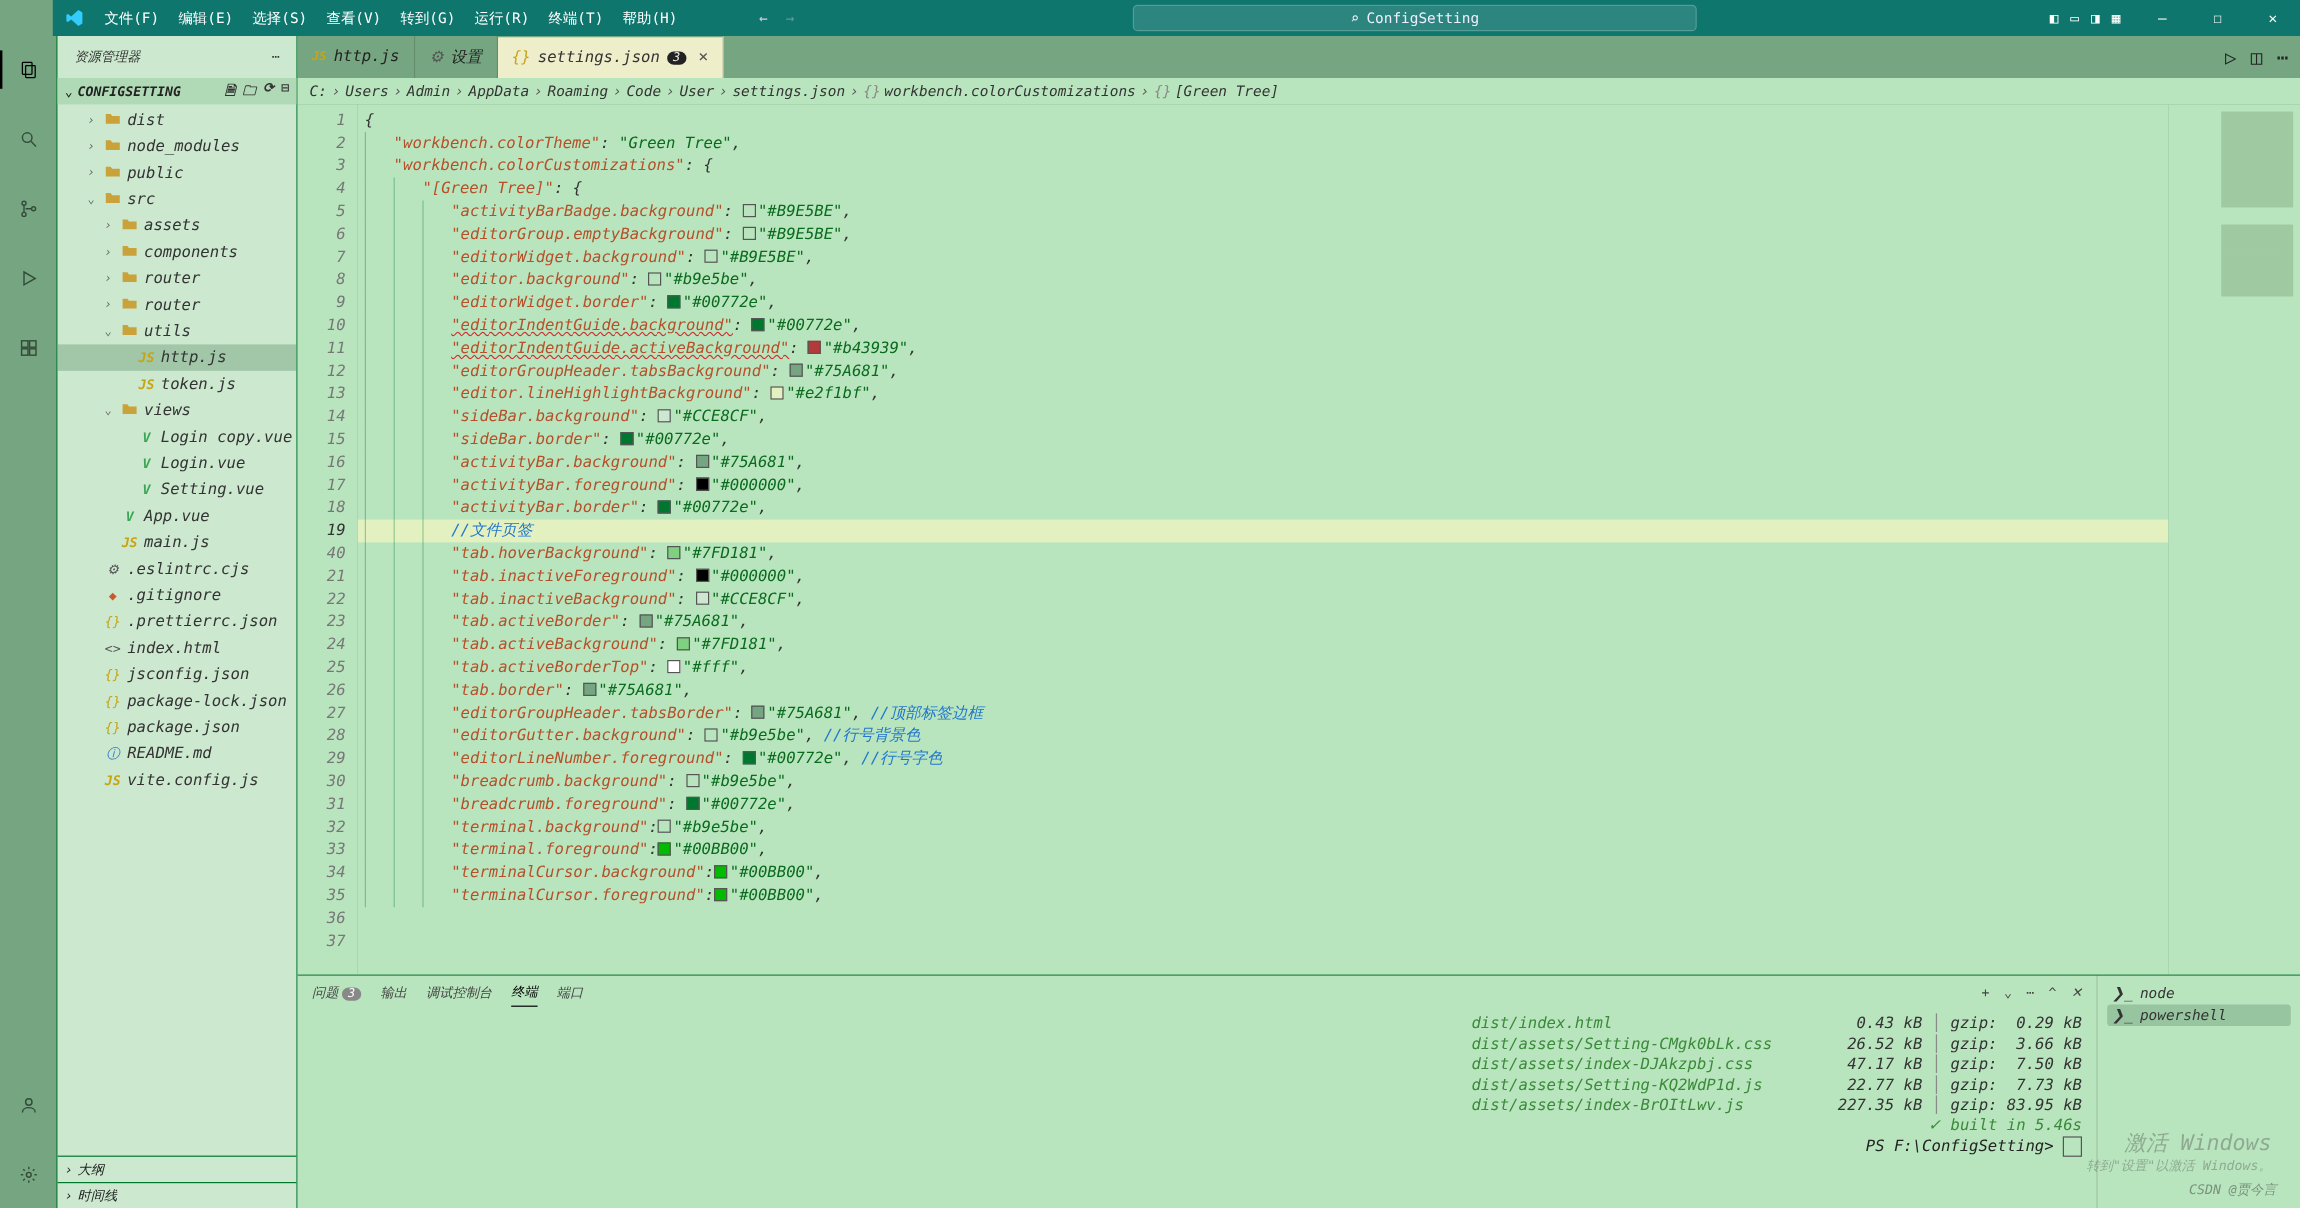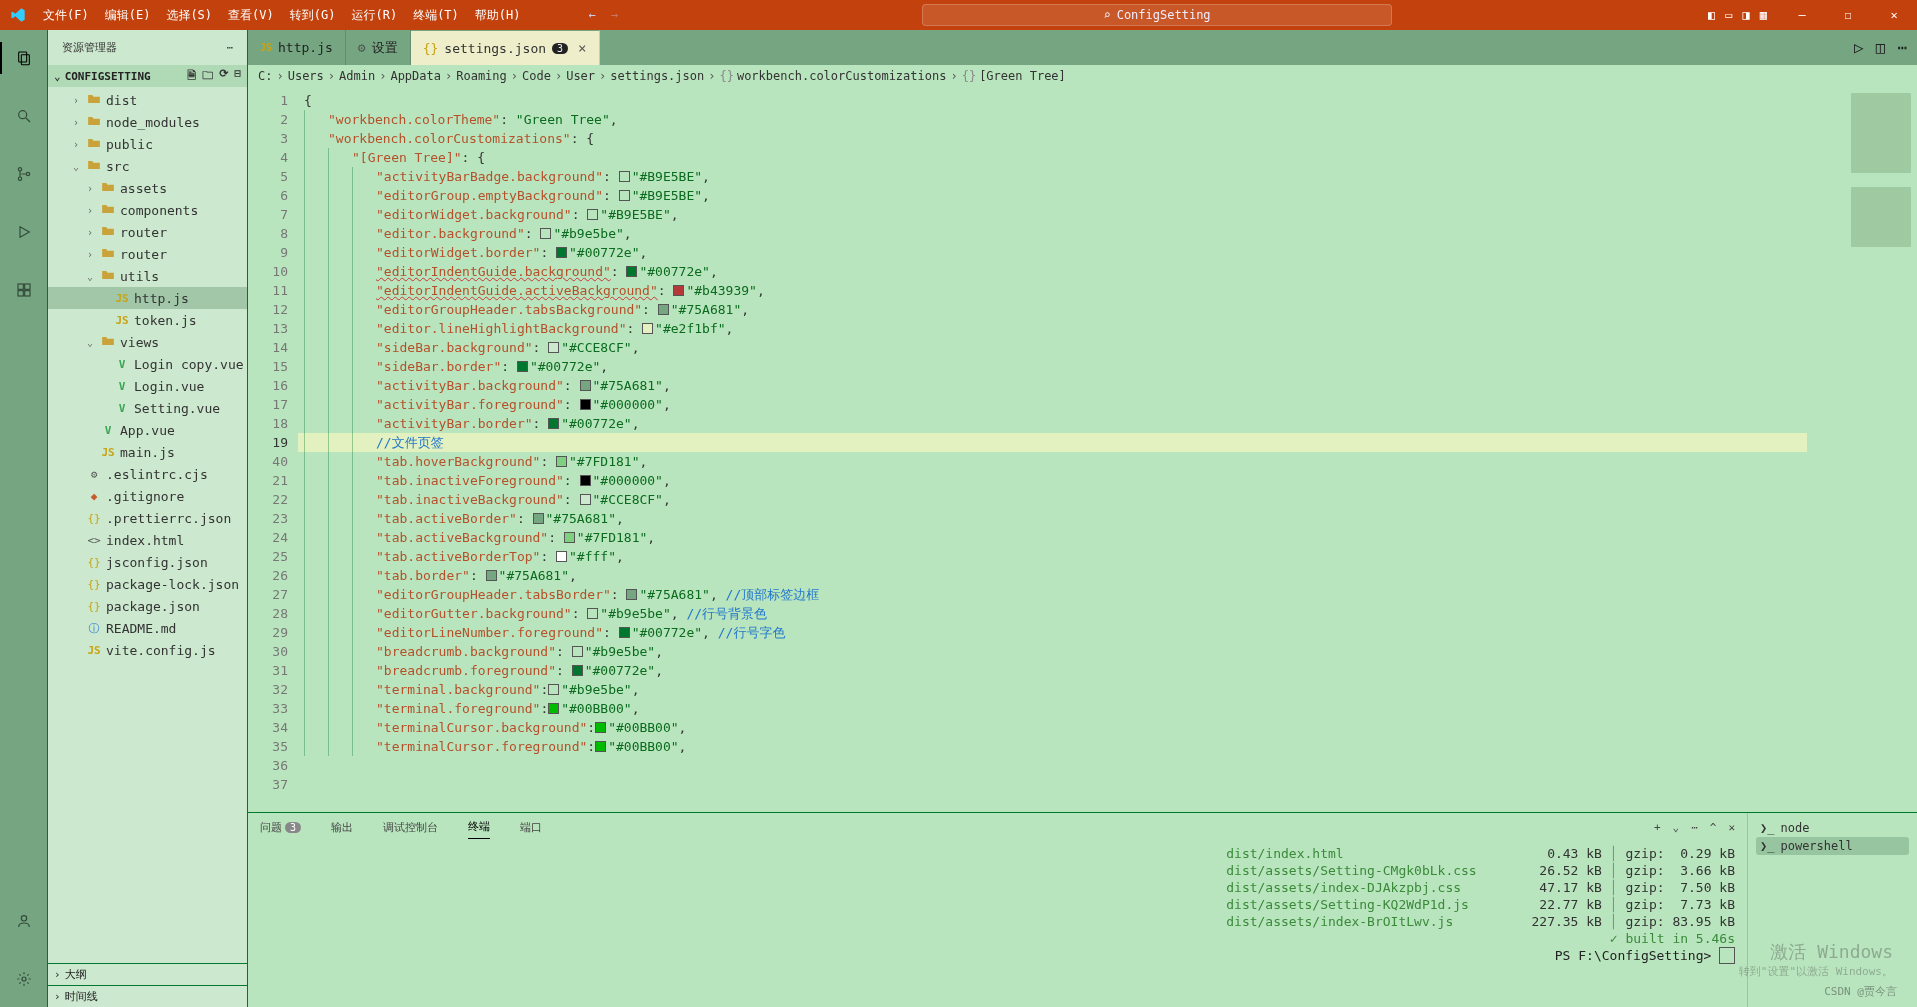--- a/index.html
+++ b/index.html
@@ -1,29 +1,29 @@
 <!DOCTYPE html>
 <html><head>
 <meta charset="utf-8">
 <style>
 * { margin:0; padding:0; box-sizing:border-box; font-family:"Segoe UI",Consolas,monospace; user-select:none; }
 body { width:1917px; height:1007px; background:#75A681; overflow:hidden; display:flex; flex-direction:column; }
-.titlebar { height:30px; background:#c2410c; color:#fff; display:flex; align-items:center; font-size:12px; }
+.titlebar { height:30px; background:#0f766e; color:#fff; display:flex; align-items:center; font-size:12px;margin-left:44px; }
 .titlebar .vscode-icon { width:35px; display:flex; justify-content:center; }
 .titlebar .menus { display:flex; gap:0; }
 .titlebar .menus span { padding:0 8px; line-height:30px; cursor:default; }
 .titlebar .nav { display:flex; align-items:center; margin-left:60px; gap:15px; color:#cce; }
 .titlebar .cmd-center { flex:1; display:flex; justify-content:center; }
 .titlebar .cmd-box { width:470px; height:22px; background:rgba(255,255,255,.12); border:1px solid rgba(255,255,255,.2); border-radius:4px; display:flex; align-items:center; justify-content:center; font-size:12px; color:#eef; }
 .titlebar .layout-icons { display:flex; gap:10px; padding:0 12px; }
 .titlebar .win-controls { display:flex; }
 .titlebar .win-controls span { width:46px; text-align:center; line-height:30px; }
 .icon-svg { width:16px; height:16px; display:inline-block; vertical-align:middle; }
 
-.main { flex:1; display:flex; min-height:0; }
+.main { flex:1; display:flex; min-height:0;font-style:italic; }
 
 .activitybar { width:48px; background:#75A681; border-right:1px solid #00772e; display:flex; flex-direction:column; align-items:center; padding-top:8px; gap:18px; color:#000; }
 .activitybar .ab-item { width:48px; height:40px; display:flex; align-items:center; justify-content:center; opacity:.55; position:relative; }
 .activitybar .ab-item.active { opacity:1; }
 .activitybar .ab-item.active::before { content:""; position:absolute; left:0; top:4px; bottom:4px; width:2px; background:#000; }
 .activitybar .bottom { margin-top:auto; margin-bottom:8px; display:flex; flex-direction:column; gap:18px; }
 
 .sidebar { width:200px; background:#CCE8CF; border-right:1px solid #00772e; display:flex; flex-direction:column; font-size:12px; color:#222; }
 .sidebar .sb-title { height:35px; display:flex; align-items:center; padding:0 14px; color:#333; font-size:11px; }
 .sidebar .sb-title .dots { margin-left:auto; }
@@ -68,21 +68,21 @@
 .tok-punc { color:#333; }
 .tok-comment { color:#2277cc; }
 .squiggle { text-decoration:underline wavy #cc3333; text-decoration-thickness:1px; }
 .swatch { display:inline-block; width:11px; height:11px; border:1px solid #555; vertical-align:-1px; margin-right:2px; }
 .ind { display:inline-block; width:24px; border-left:1px solid rgba(0,119,46,.35); height:19px; vertical-align:top; }
 .minimap { width:110px; background:#b9e5be; position:relative; }
 .mm-block { position:absolute; right:6px; width:60px; background:linear-gradient(#7fa87f,#7fa87f); opacity:.45; border-radius:1px; }
 
 .panel { height:195px; background:#b9e5be; border-top:1px solid #00772e; display:flex; font-size:12px; color:#333; }
 .panel .p-main { flex:1; display:flex; flex-direction:column; }
-.panel .p-tabs { height:28px; display:flex; align-items:center; padding:0 12px; gap:30px; font-size:11px; color:#444; }
+.panel .p-tabs { height:28px; display:flex; align-items:center; padding:0 12px; gap:16px; font-size:11px; color:#444; }
 .panel .p-tabs .pt { padding:4px 0; }
 .panel .p-tabs .pt.active { color:#000; border-bottom:1px solid #000; }
 .panel .p-tabs .badge { background:#888; color:#fff; border-radius:8px; padding:0 5px; font-size:10px; margin-left:3px; }
 .panel .p-tabs .p-acts { margin-left:auto; display:flex; gap:12px; }
 .panel .p-body { flex:1; padding:4px 12px; font-family:Consolas,monospace; font-size:13px; line-height:17px; overflow:hidden; white-space:pre;text-align:right; }
 .t-path { color:#3a8a3a; }
 .t-size { color:#333; }
 .t-cmd { color:#222; }
 .panel .p-side { width:170px; border-left:1px solid rgba(0,0,0,.15); padding:6px 8px; font-size:12px; }
 .panel .p-side .ps-row { display:flex; align-items:center; gap:6px; padding:2px 4px; border-radius:3px; }

